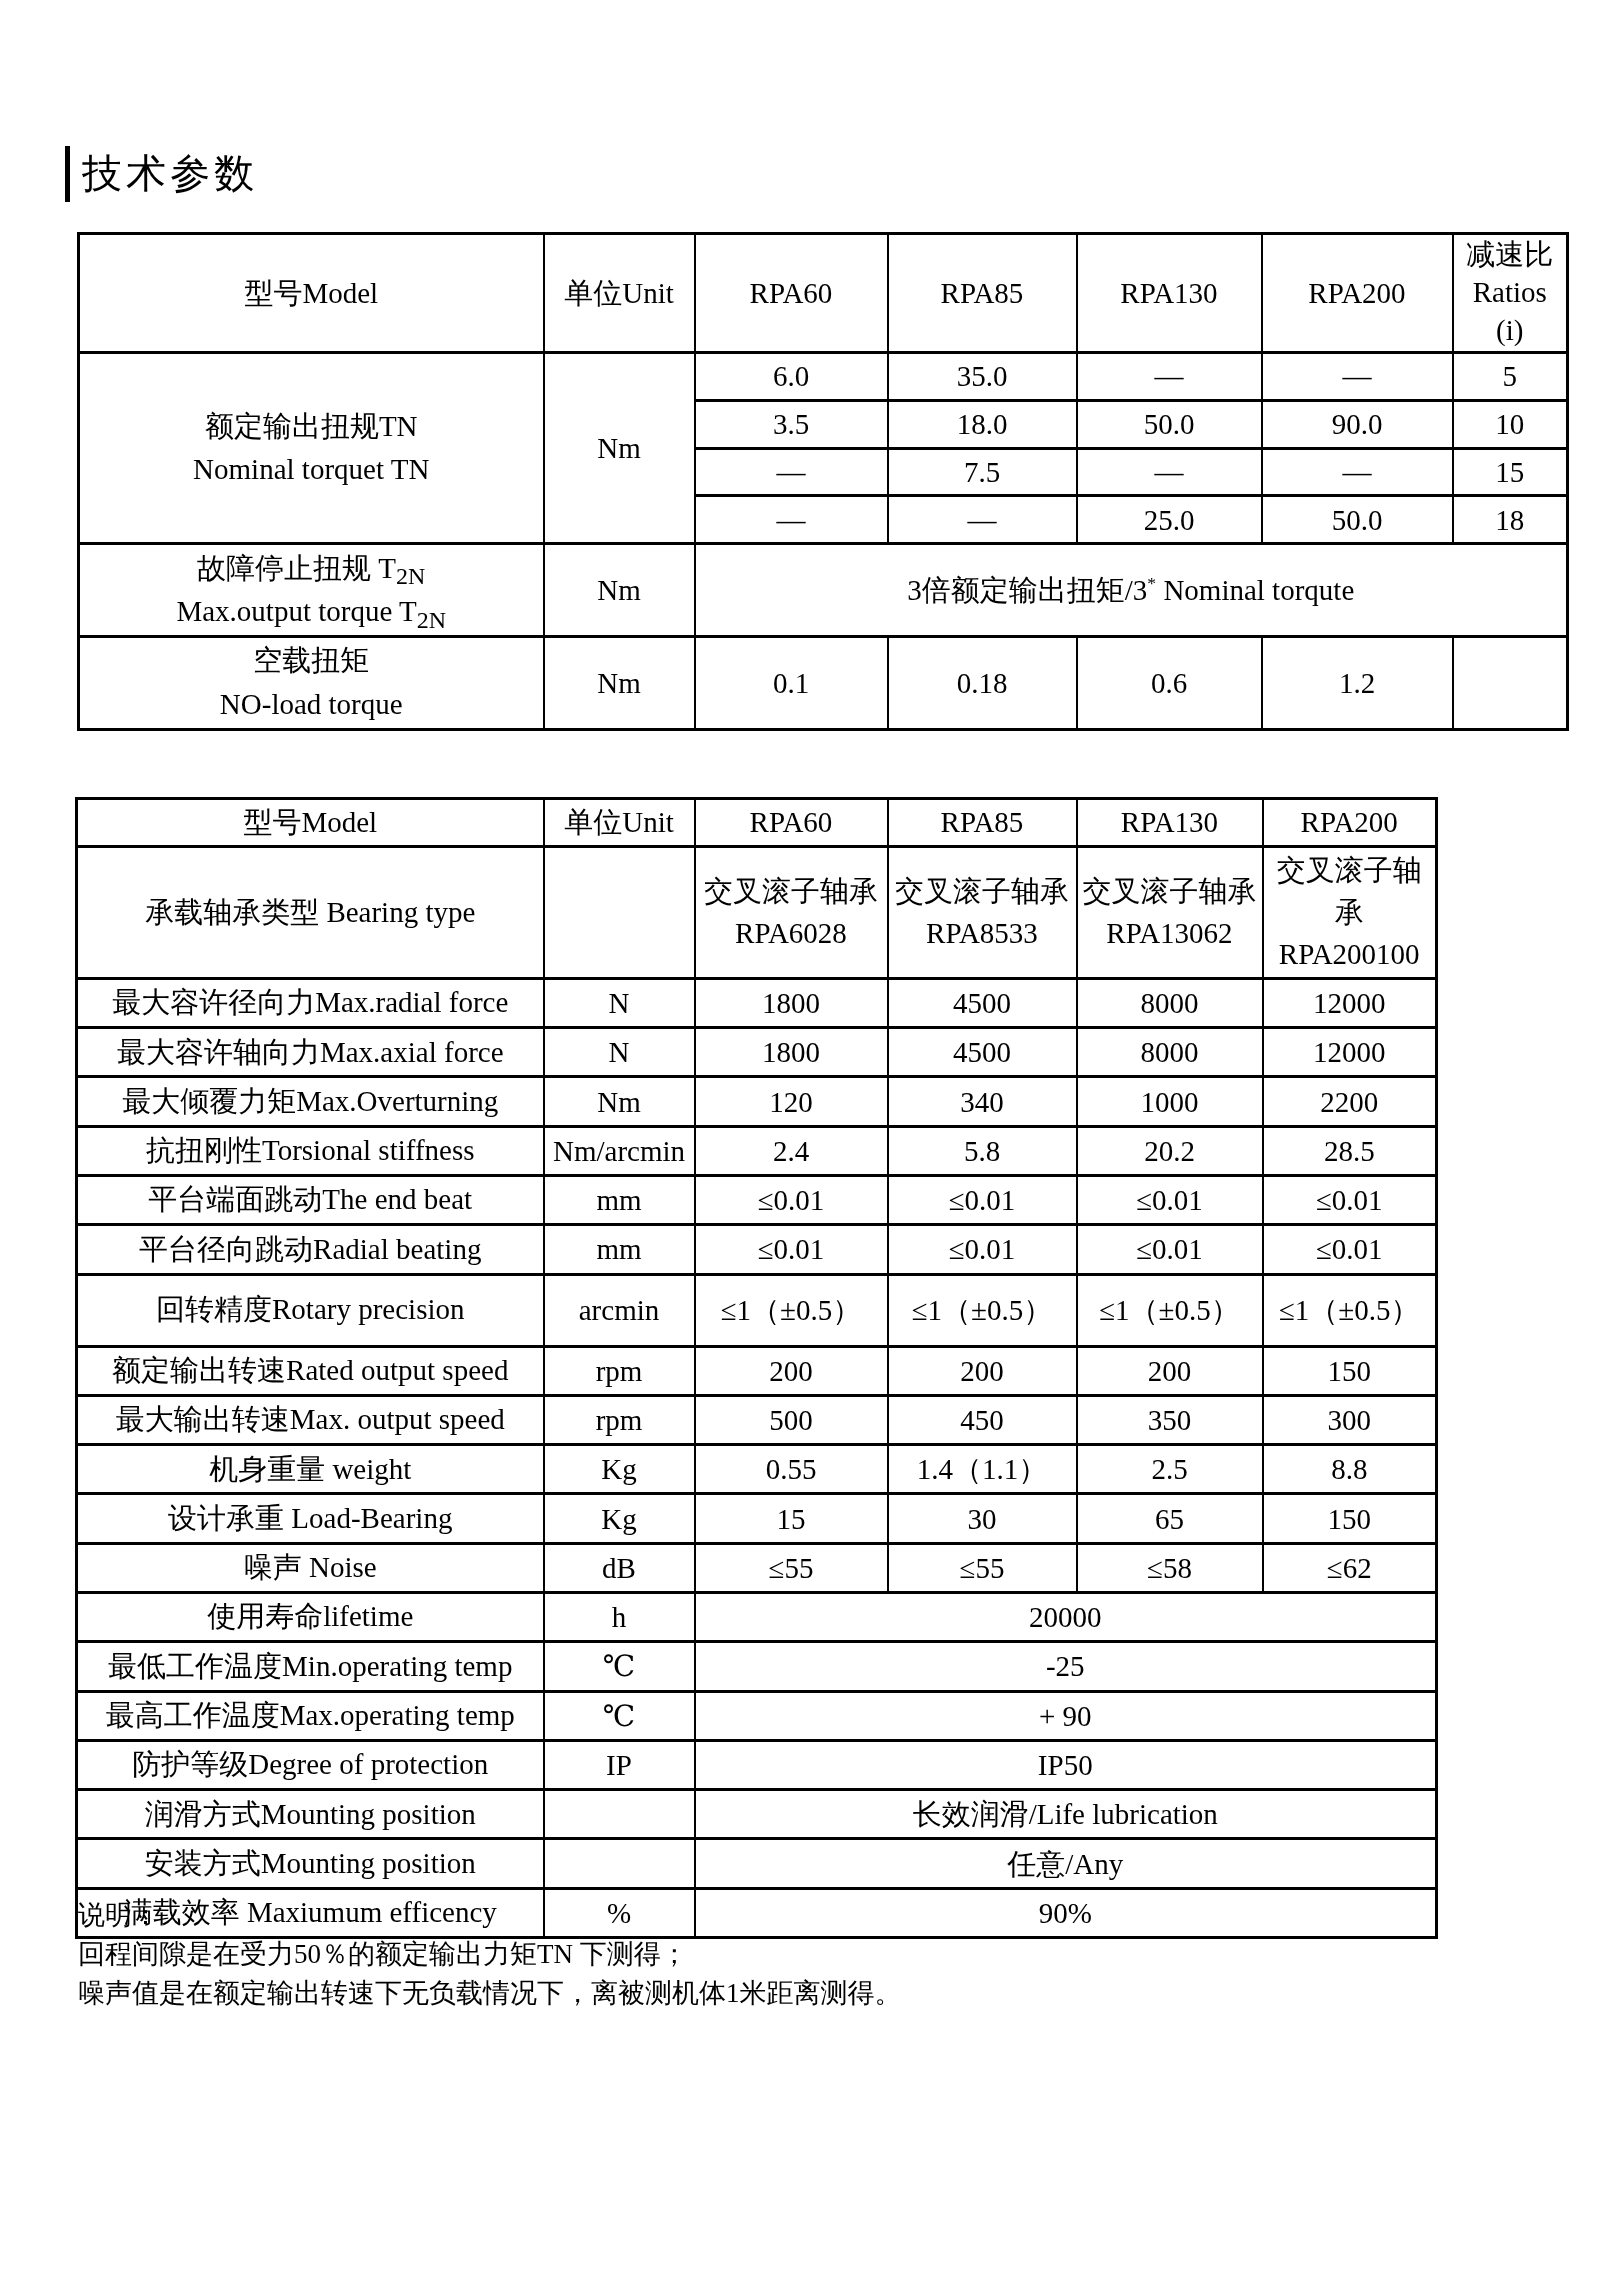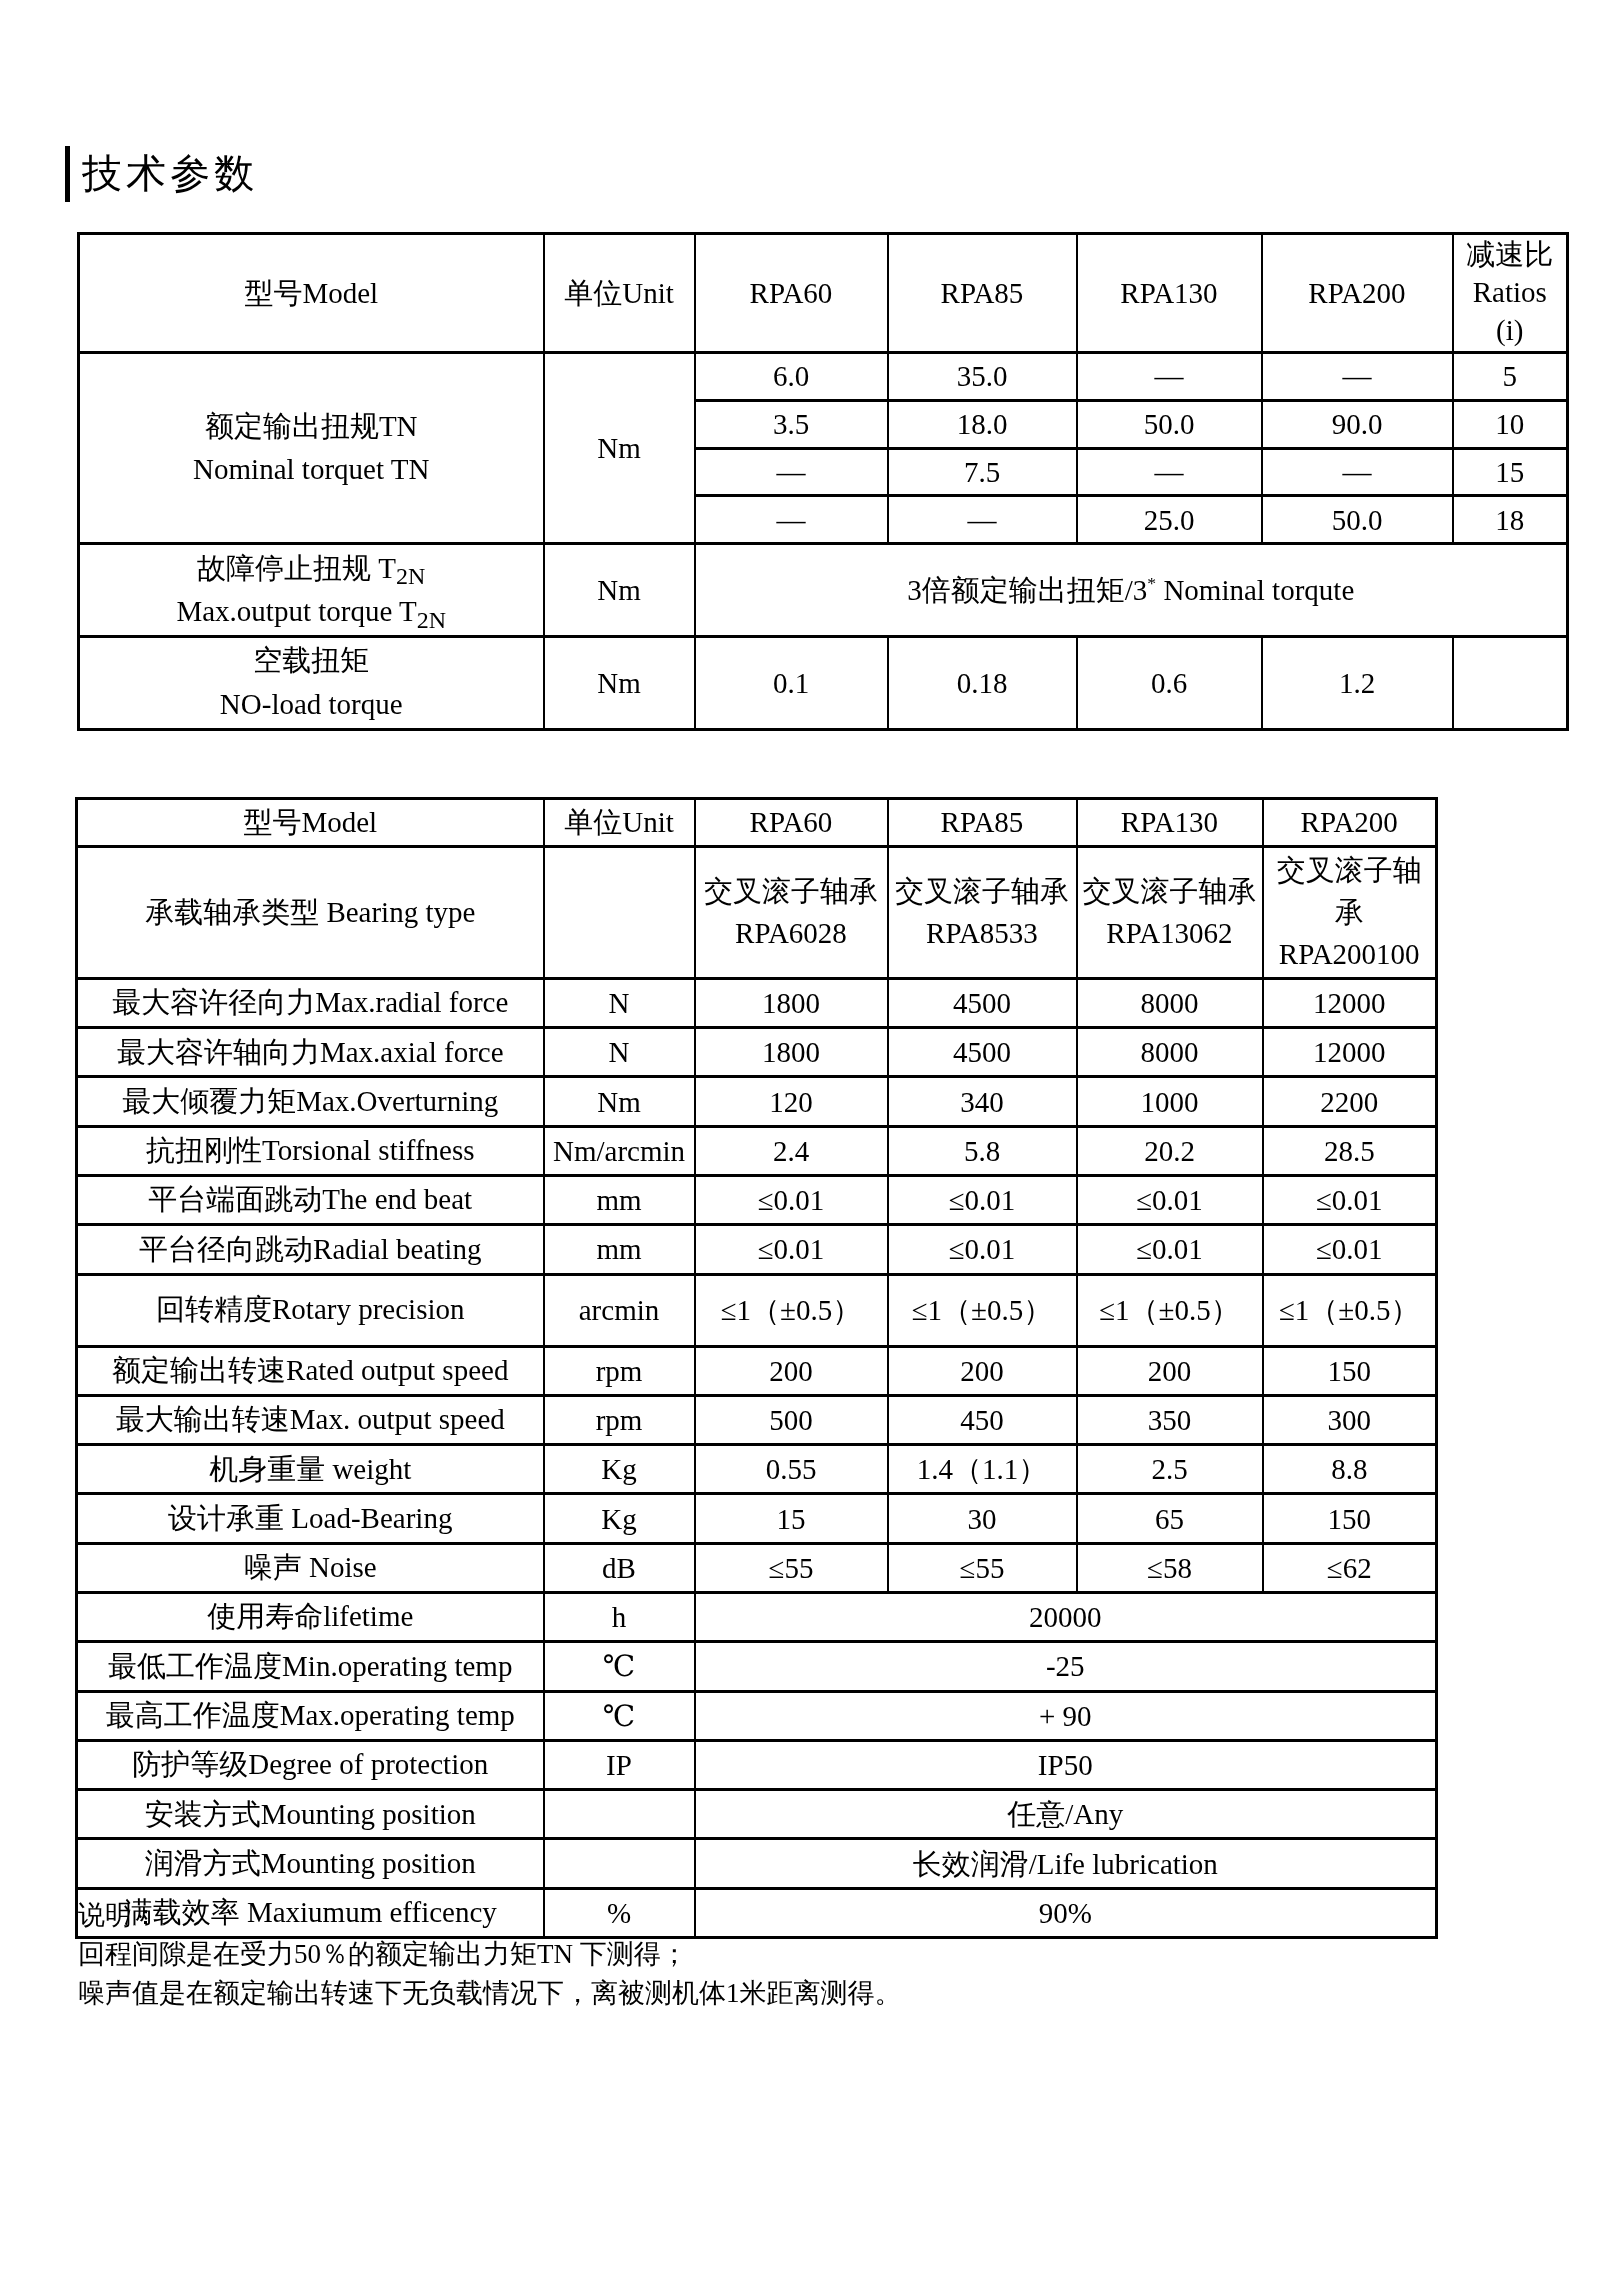--- a/index.html
+++ b/index.html
@@ -245,29 +245,29 @@
         <tr style="height: 47px;">
           <td class="label-cell">最高工作温度Max.operating temp</td>
           <td>℃</td>
           <td colspan="4">+ 90</td>
         </tr>
         <tr style="height: 48px;">
           <td class="label-cell">防护等级Degree of protection</td>
           <td>IP</td>
           <td colspan="4">IP50</td>
         </tr>
-        <tr style="height: 48px;">
-          <td class="label-cell">安装方式Mounting position</td>
-          <td></td>
-          <td colspan="4">任意/Any</td>
-        </tr>
         <tr style="height: 43px;">
           <td class="label-cell">润滑方式Mounting position</td>
           <td></td>
           <td colspan="4">长效润滑/Life lubrication</td>
+        </tr>
+        <tr style="height: 48px;">
+          <td class="label-cell">安装方式Mounting position</td>
+          <td></td>
+          <td colspan="4">任意/Any</td>
         </tr>
         <tr style="height: 48px;">
           <td class="label-cell">满载效率 Maxiumum efficency</td>
           <td>%</td>
           <td colspan="4">90%</td>
         </tr>
       </tbody>
   </table>
 
   <div class="notes">

